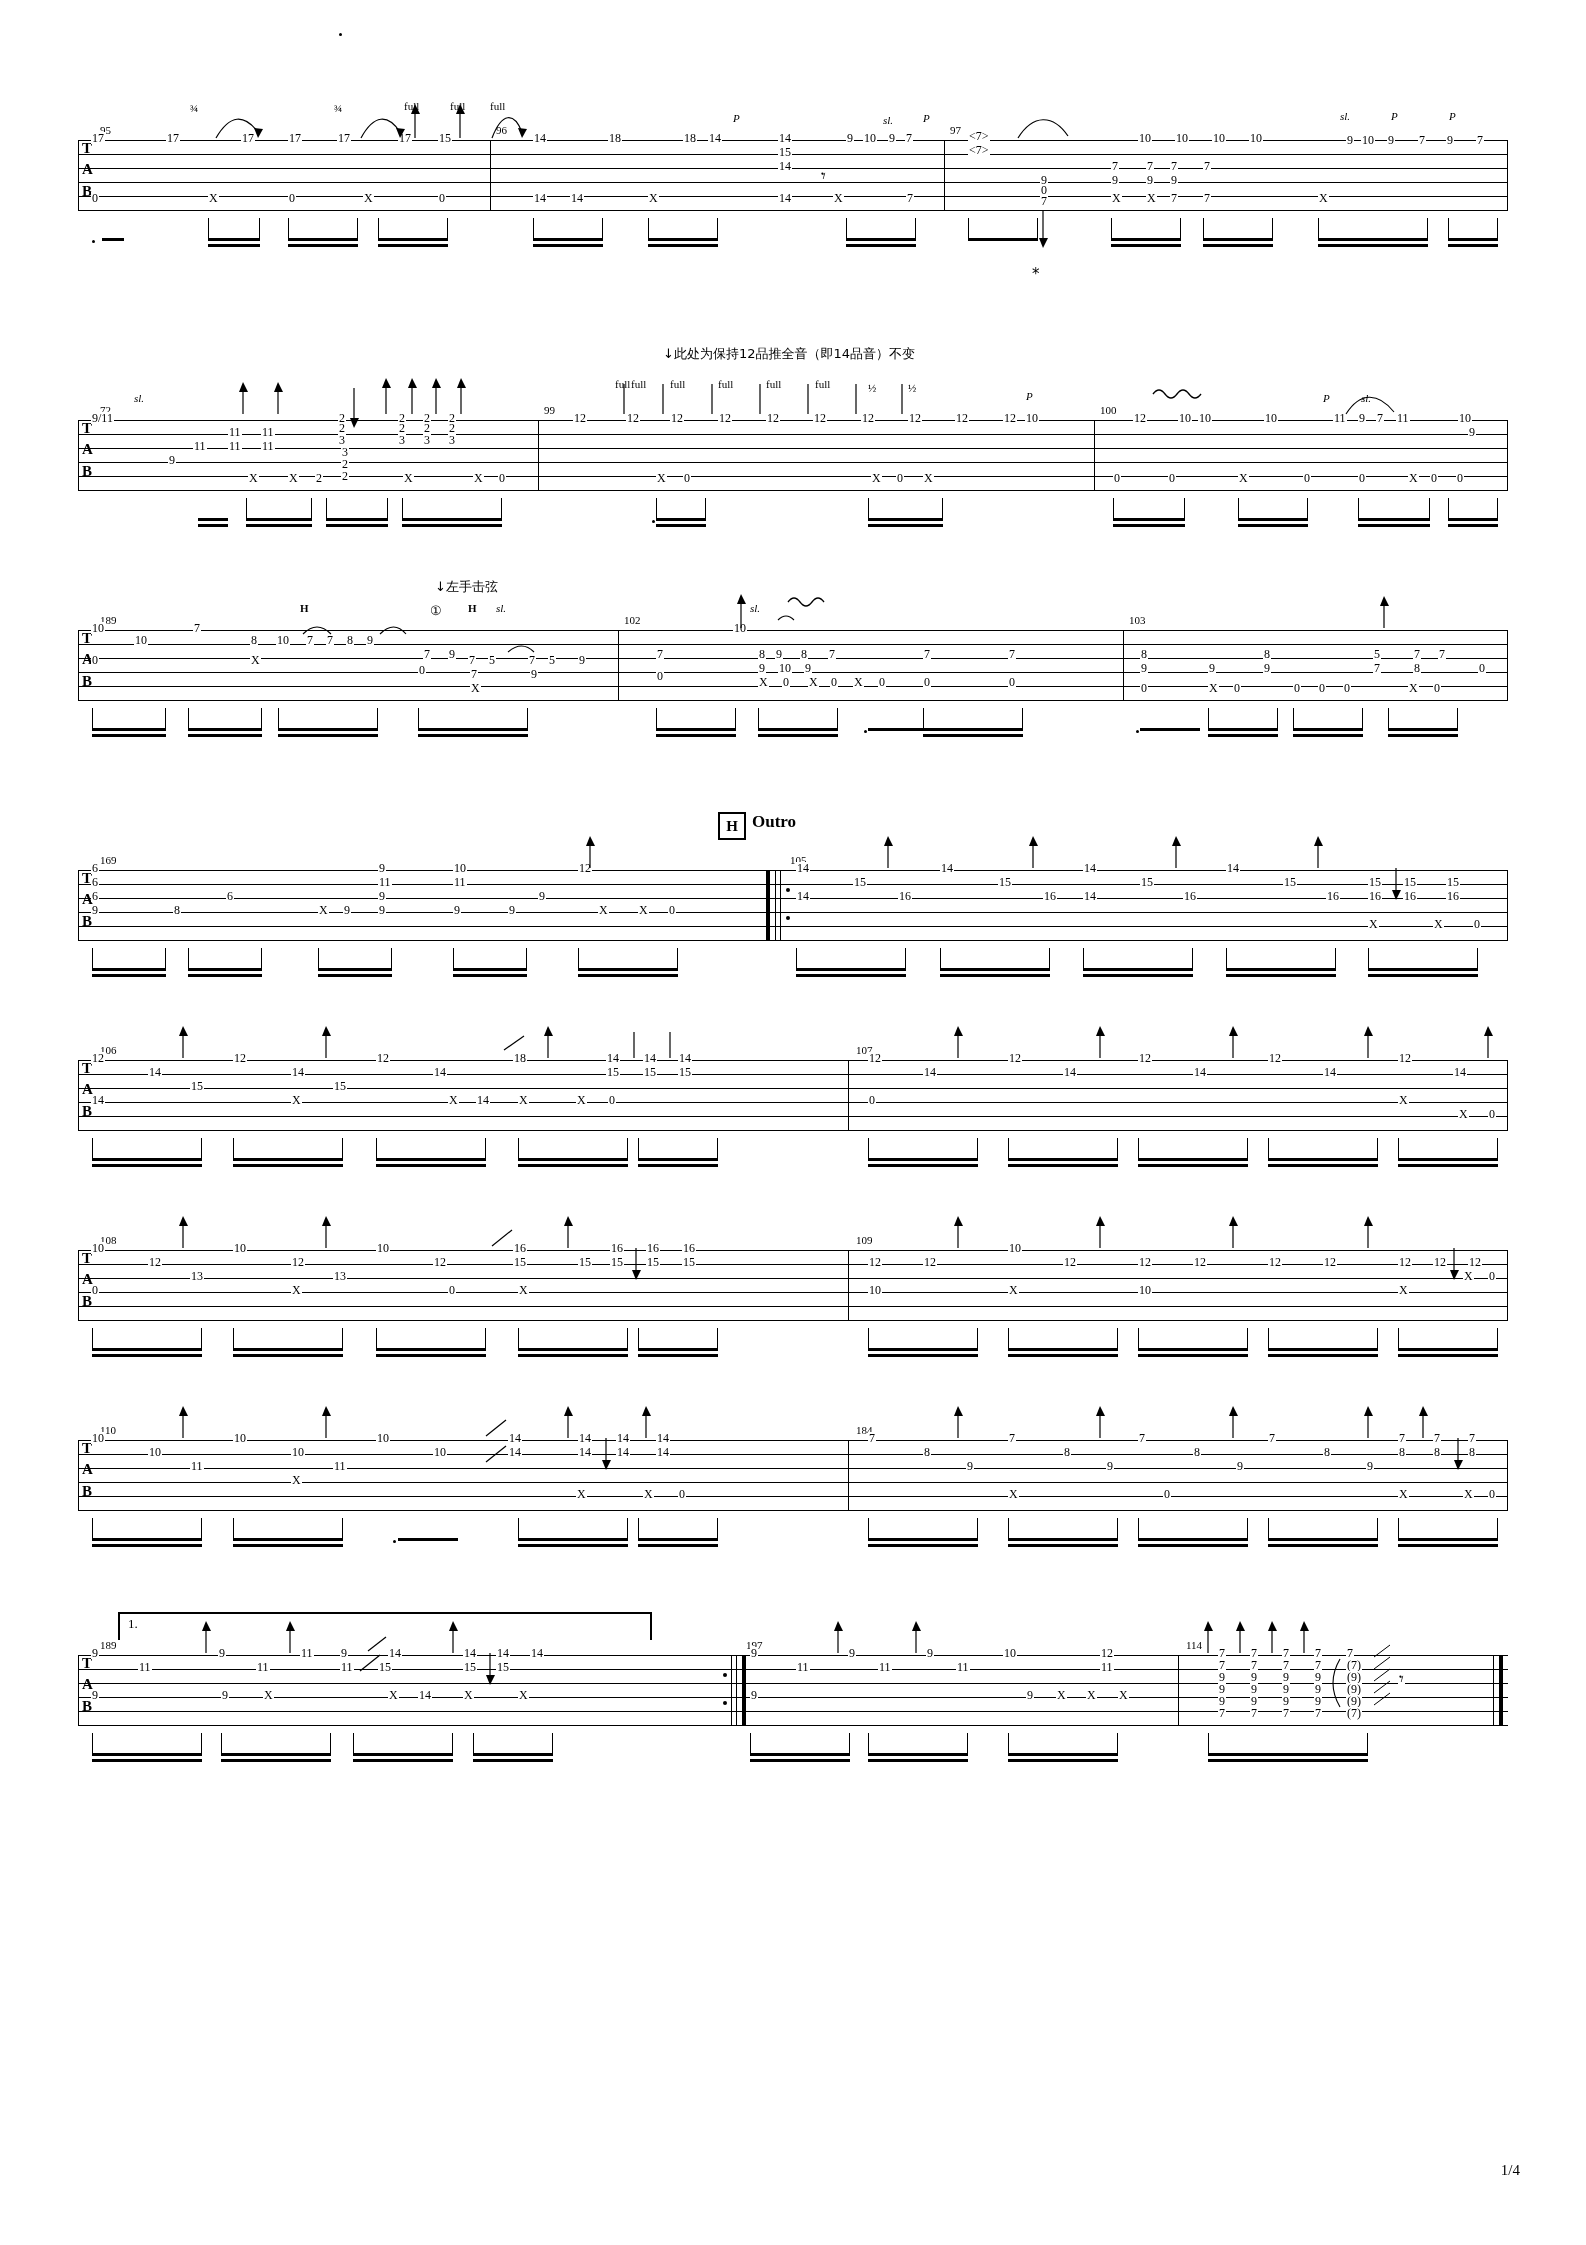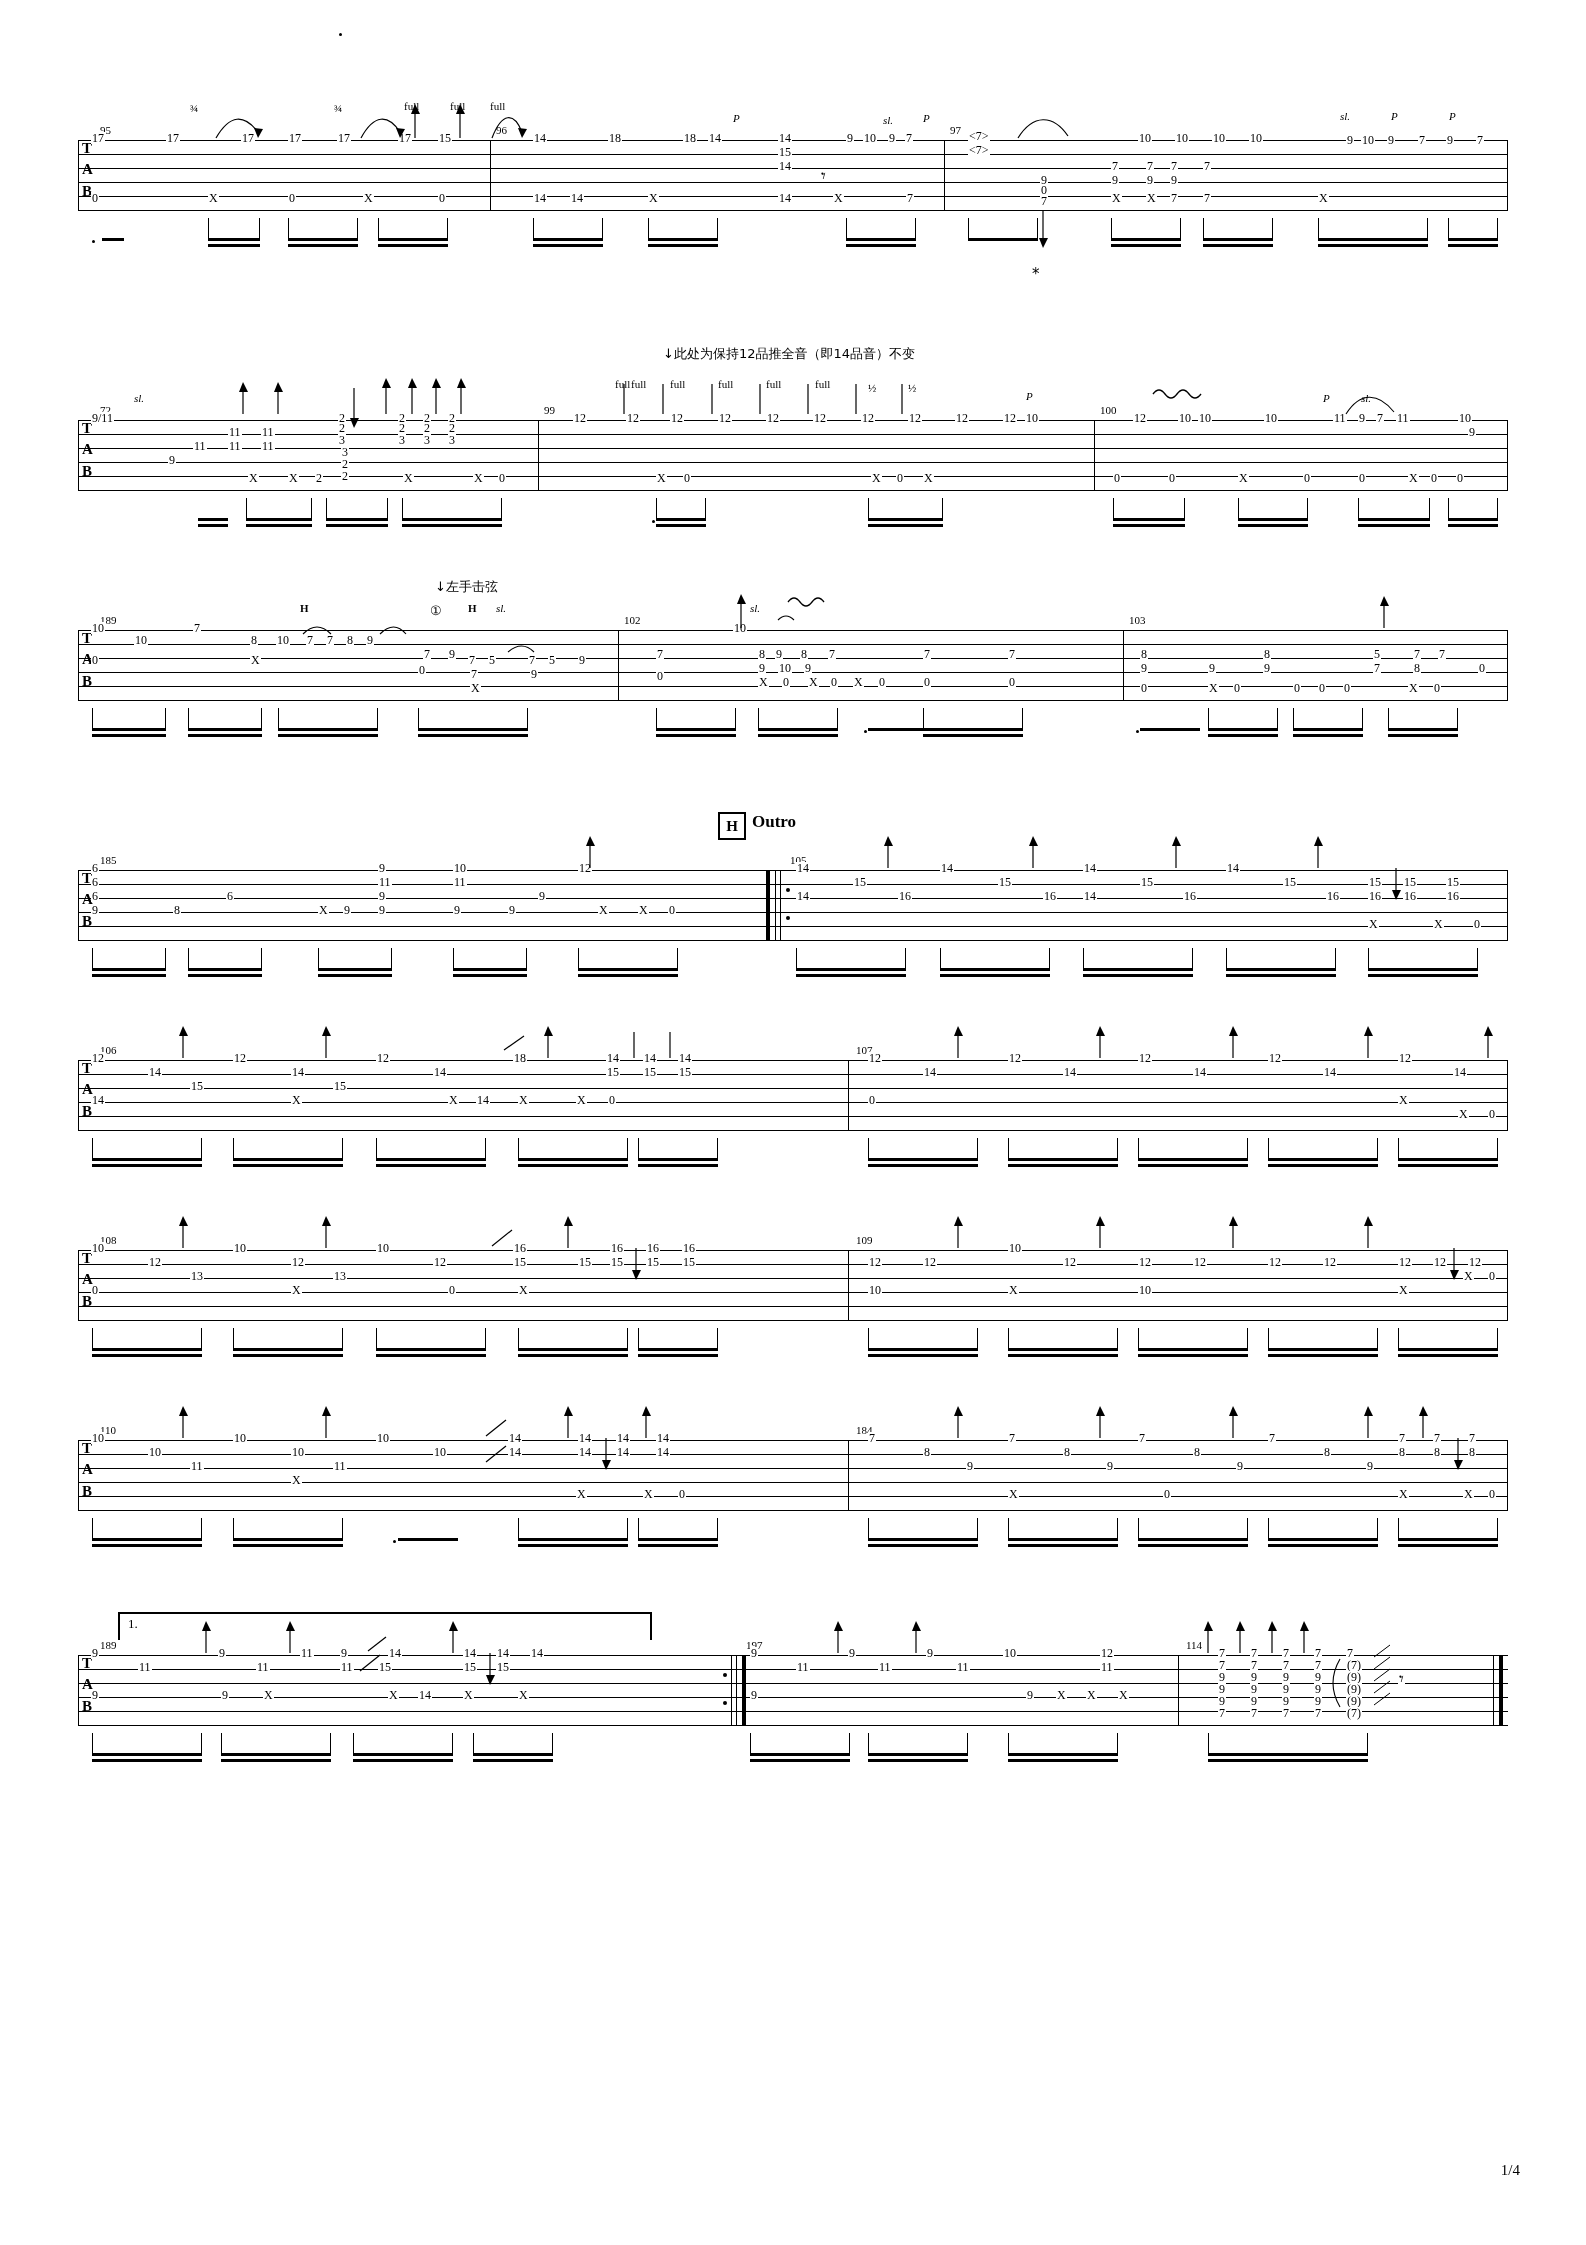--- a/index.html
+++ b/index.html
@@ -523,21 +523,21 @@
     <div class="barline" style="left:0;top:0;height:70px;"></div>
     <div class="barline" style="left:1429px;top:0;height:70px;"></div>
     <div class="thickbar" style="left:688px;top:0;height:70px;"></div>
     <div class="barline" style="left:697px;top:0;height:70px;"></div>
     <div class="barline" style="left:702px;top:0;height:70px;"></div>
     <div class="rd" style="left:708px;top:18px;"></div>
     <div class="rd" style="left:708px;top:46px;"></div>
     <div class="tabword" style="left:4px;top:1px;">T</div>
     <div class="tabword" style="left:4px;top:22px;">A</div>
     <div class="tabword" style="left:4px;top:44px;">B</div>
-    <div class="measnum" style="left:22px;top:-16px;">185</div>
+    <div class="measnum" style="left:22px;top:-16px;">169</div>
     <div class="measnum" style="left:712px;top:-16px;">105</div>
 
     <div class="num" style="left:13px;top:-8px;">6</div>
     <div class="num" style="left:13px;top:6px;">6</div>
     <div class="num" style="left:13px;top:20px;">6</div>
     <div class="num" style="left:13px;top:34px;">9</div>
     <div class="num" style="left:95px;top:34px;">8</div>
     <div class="num" style="left:148px;top:20px;">6</div>
     <div class="num" style="left:240px;top:34px;">X</div>
     <div class="num" style="left:265px;top:34px;">9</div>

